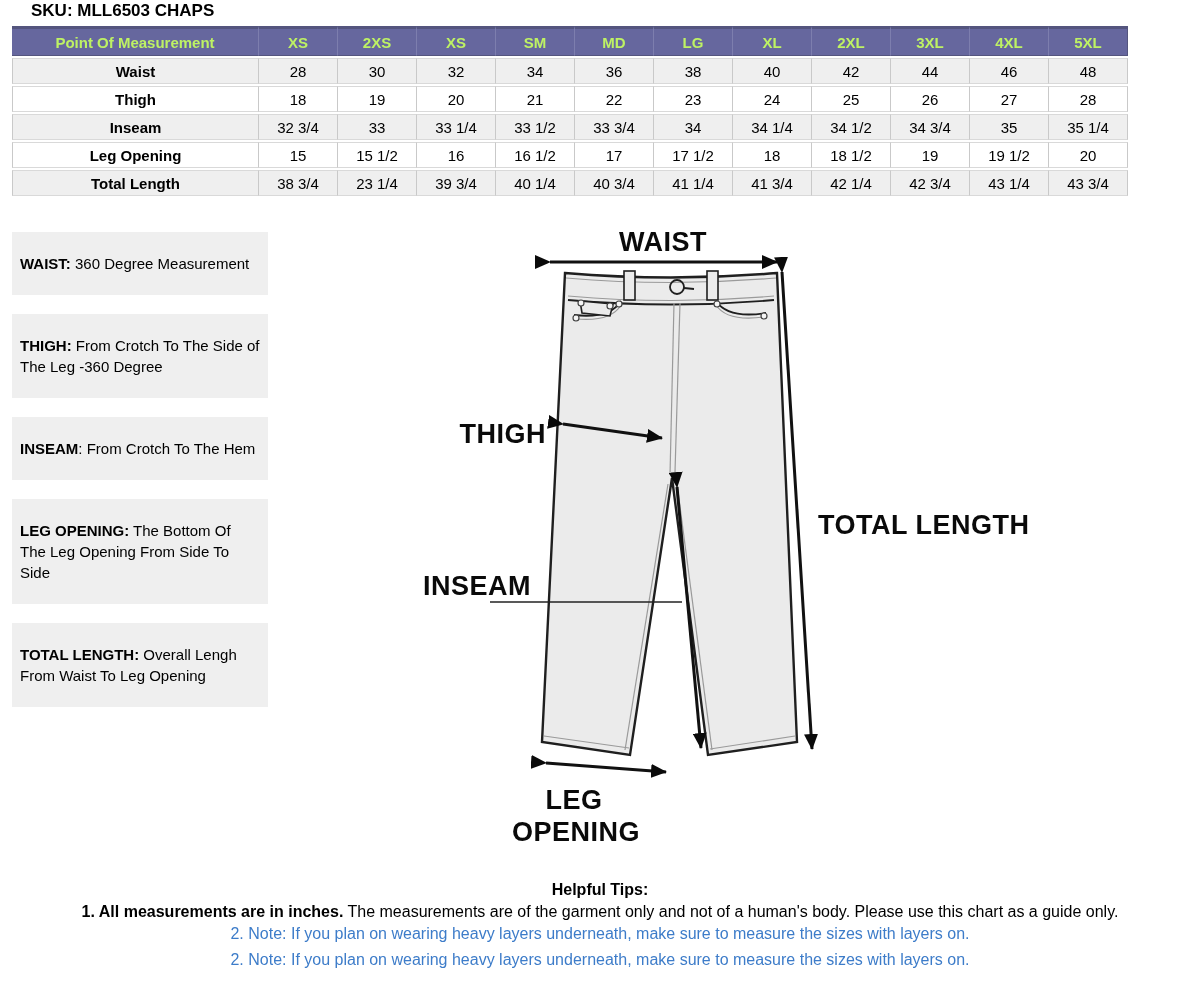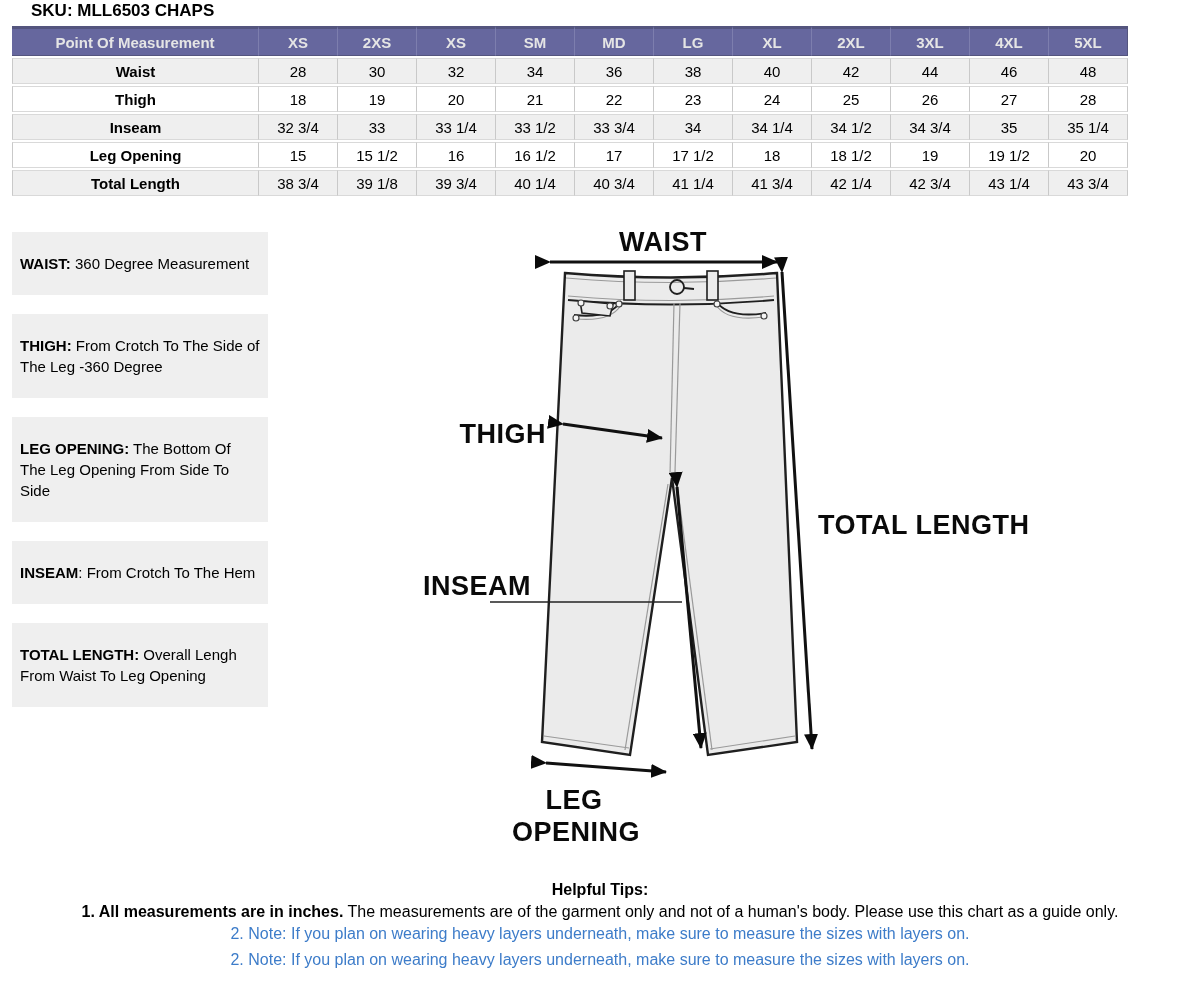--- a/index.html
+++ b/index.html
@@ -16,21 +16,21 @@
     width:1200px;height:998px;position:relative;overflow:hidden;
     background:#ffffff;color:#000;
     font-family:"Liberation Sans",sans-serif;
   }
   
   #sku-title{position:absolute;left:31px;top:1px;font-size:17px;font-weight:bold;}
   
   #size-table-wrap{position:absolute;left:12px;top:24px;}
   table{border-collapse:separate;border-spacing:0 2px;table-layout:fixed;width:1116px;font-size:15px;}
   th{
-    background:var(--purple);color:#e5e5e5;font-weight:bold;height:30px;
+    background:var(--purple);color:#bef264;font-weight:bold;height:30px;
     border-top:3px solid var(--purple-dark);
     border-bottom:1px solid var(--purple-dark);
     border-right:1px solid #7d7eae;
     padding:0;text-align:center;
   }
   th:last-child{border-right:1px solid var(--purple-dark);}
   col.label-col{width:247px;}
   col.size-col{width:79px;}
   td{
     height:26px;text-align:center;padding:0;
@@ -157,40 +157,40 @@
           <td>17 1/2</td>
           <td>18</td>
           <td>18 1/2</td>
           <td>19</td>
           <td>19 1/2</td>
           <td>20</td>
         </tr>
         <tr>
           <td>Total Length</td>
           <td>38 3/4</td>
-          <td>39 1/8</td>
+          <td>23 1/4</td>
           <td>39 3/4</td>
           <td>40 1/4</td>
           <td>40 3/4</td>
           <td>41 1/4</td>
           <td>41 3/4</td>
           <td>42 1/4</td>
           <td>42 3/4</td>
           <td>43 1/4</td>
           <td>43 3/4</td>
         </tr>
       </tbody>
   </table>
 </div>
 
 <div id="definitions">
     <div class="def-box"><span class="def-term">WAIST:</span><span> 360 Degree Measurement</span></div>
     <div class="def-box"><span class="def-term">THIGH:</span><span> From Crotch To The Side of The Leg -360 Degree</span></div>
+    <div class="def-box"><span class="def-term">INSEAM</span><span>: From Crotch To The Hem</span></div>
     <div class="def-box"><span class="def-term">LEG OPENING:</span><span> The Bottom Of The Leg Opening From Side To Side</span></div>
-    <div class="def-box"><span class="def-term">INSEAM</span><span>: From Crotch To The Hem</span></div>
     <div class="def-box"><span class="def-term">TOTAL LENGTH:</span><span> Overall Lengh From Waist To Leg Opening</span></div>
   </div>
 
 <div id="diagram">
   <svg width="780" height="650" viewBox="0 0 780 650" xmlns="http://www.w3.org/2000/svg">
     <defs>
       <marker id="ah" markerUnits="userSpaceOnUse" markerWidth="17" markerHeight="14" refX="15" refY="7" orient="auto">
         <path d="M0,0 L16,7 L0,14 Z" fill="#0a0a0a"></path>
       </marker>
     </defs>

